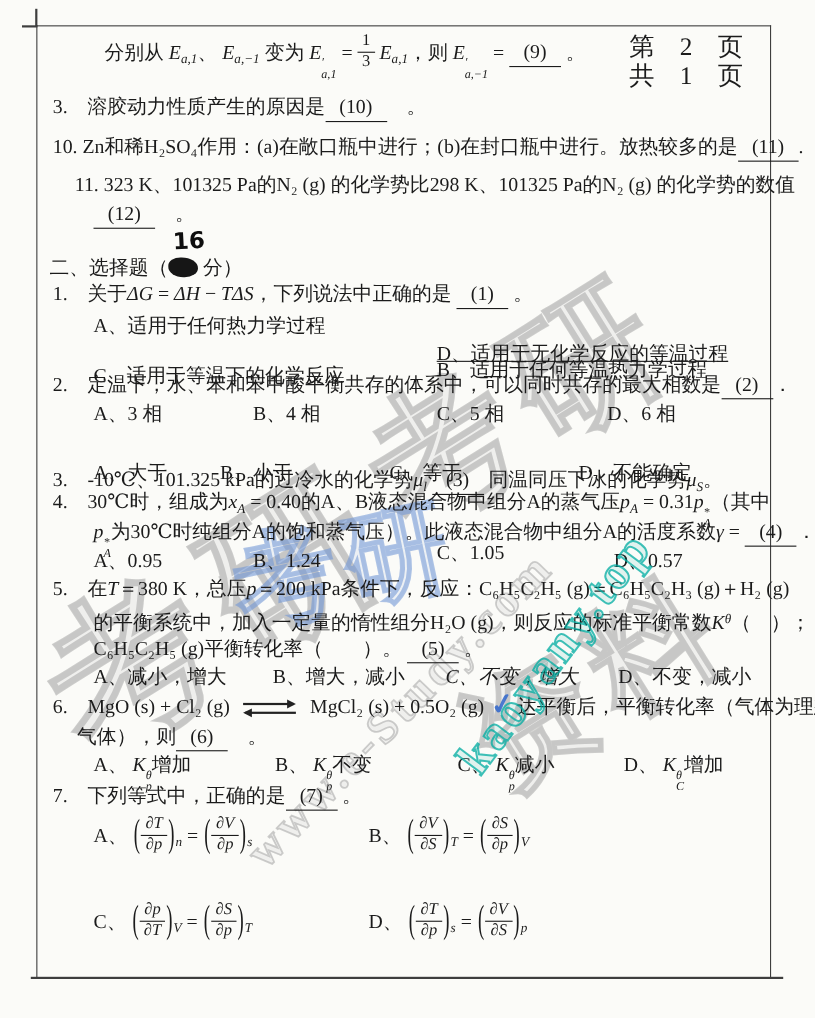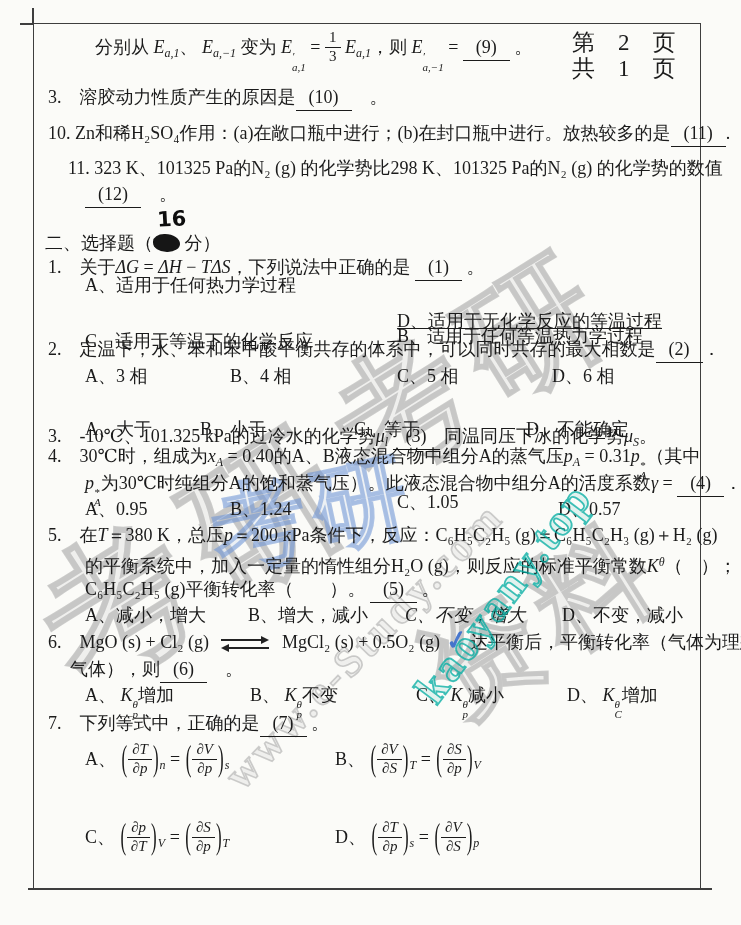--- a/index.html
+++ b/index.html
@@ -82,21 +82,21 @@
       </span><span class="w"> = </span><span class="frac"><span class="fn">1</span><span class="fd">3</span></span><span class="w"> </span><span class="it">E</span><span class="sb">a,1</span><span class="w">，则 </span><span class="it">E</span><span class="ss">
         <span>′</span>
         <span>a,−1</span>
       </span><span class="w"> = </span><span class="blank">(9)</span><span class="w"> 。</span></div>
     <div class="line" style="left: 48px; top: 84px;"><span class="w">3.　溶胶动力性质产生的原因是</span><span class="blank">(10)</span><span class="w">　。</span></div>
     <div class="line" style="left: 48px; top: 120px;"><span class="w">10. Zn和稀H₂SO₄作用：(a)在敞口瓶中进行；(b)在封口瓶中进行。放热较多的是</span><span class="blank">(11)</span><span class="w">.</span></div>
     <div class="line" style="left: 48px; top: 155px; margin-left: 20px;"><span class="w">11. 323 K、101325 Pa的N₂ (g) 的化学势比298 K、101325 Pa的N₂ (g) 的化学势的数值</span></div>
     <div class="line" style="left: 85px; top: 181px;"><span class="blank">(12)</span><span class="w">　。</span></div>
     <div class="line" style="left: 45px; top: 230px;"><span class="w">二、选择题（</span><span class="blot"></span><span class="w"> 分）</span></div>
     <div class="line" style="left: 48px; top: 254px;"><span class="w">1.　关于</span><span class="it">ΔG</span><span class="w"> = </span><span class="it">ΔH</span><span class="w"> − </span><span class="it">TΔS</span><span class="w">，下列说法中正确的是 </span><span class="blank">(1)</span><span class="w"> 。</span></div>
-    <div class="line" style="left: 85px; top: 272px; text-align: right;"><span class="w">A、适用于任何热力学过程</span></div>
+    <div class="line" style="left: 85px; top: 283px; text-align: right;"><span class="w">A、适用于任何热力学过程</span></div>
     <div class="line" style="left: 397px; top: 282px; margin-top: 41px;"><span class="w">B、适用于任何等温热力学过程</span></div>
     <div class="line" style="left: 85px; top: 292px; margin-top: 36px;"><span class="w">C、适用于等温下的化学反应</span></div>
     <div class="line" style="left: 397px; top: 308px; text-decoration: underline;"><span class="w">D、适用于无化学反应的等温过程</span></div>
     <div class="line" style="left: 48px; top: 336px;"><span class="w">2.　定温下，水、苯和苯甲酸平衡共存的体系中，可以同时共存的最大相数是</span><span class="blank">(2)</span><span class="w">．</span></div>
     <div class="line" style="left: 85px; top: 363px;"><span class="w">A、3 相</span></div>
     <div class="line" style="left: 230px; top: 363px;"><span class="w">B、4 相</span></div>
     <div class="line" style="left: 397px; top: 363px;"><span class="w">C、5 相</span></div>
     <div class="line" style="left: 552px; top: 363px;"><span class="w">D、6 相</span></div>
     <div class="line" style="left: 48px; top: 390px; margin-top: 33px;"><span class="w">3.　-10℃、101.325 kPa的过冷水的化学势</span><span class="it">μ</span><span class="sb">l</span><span class="w"> </span><span class="blank">(3)</span><span class="w"> 同温同压下冰的化学势</span><span class="it">μ</span><span class="sb">S</span><span class="w">。</span></div>
     <div class="line" style="left: 85px; top: 416px;"><span class="w">A、大于</span></div>

